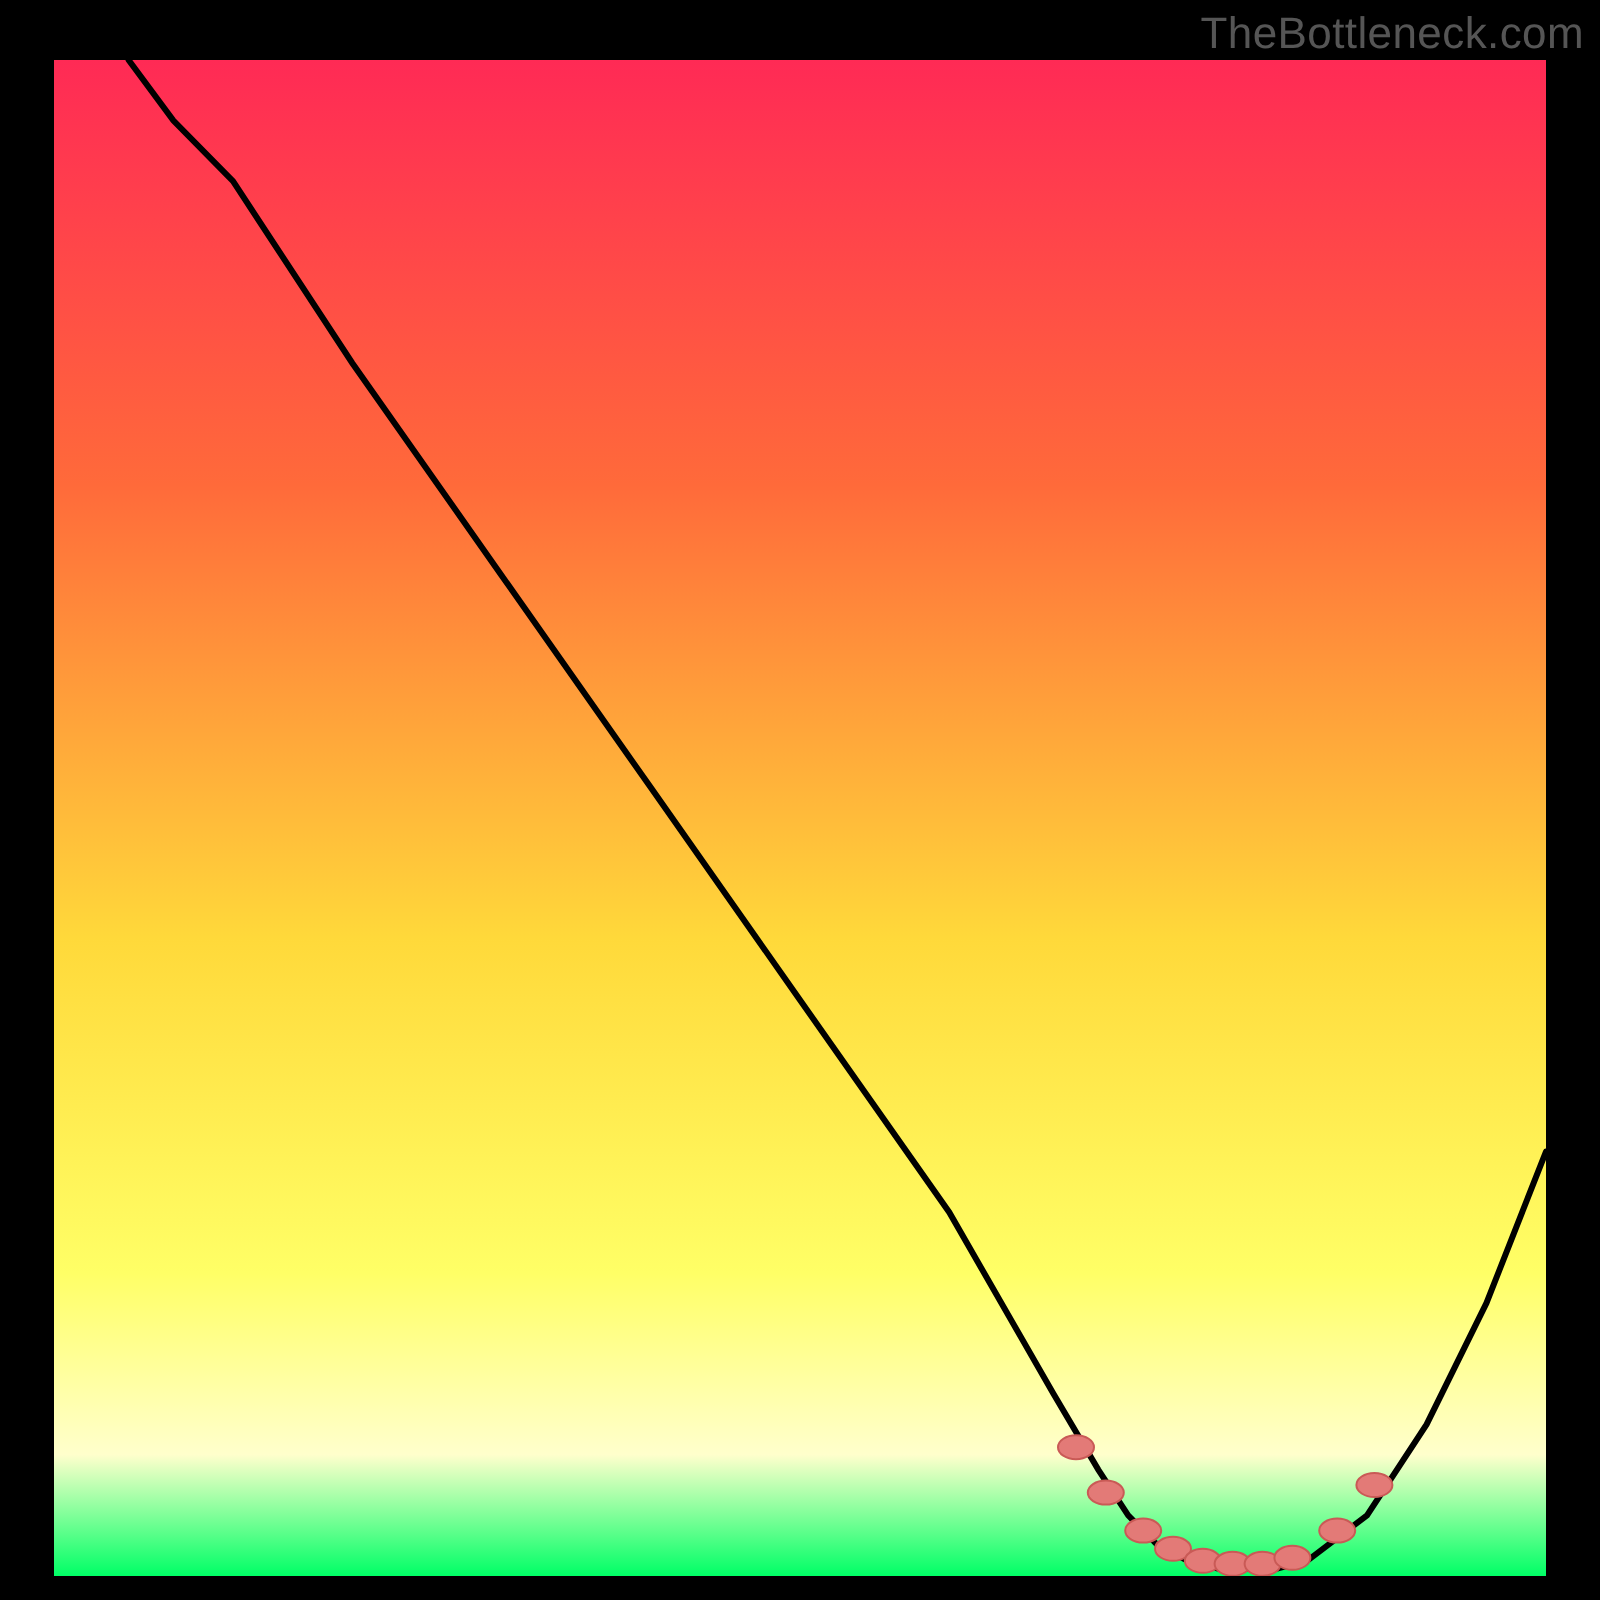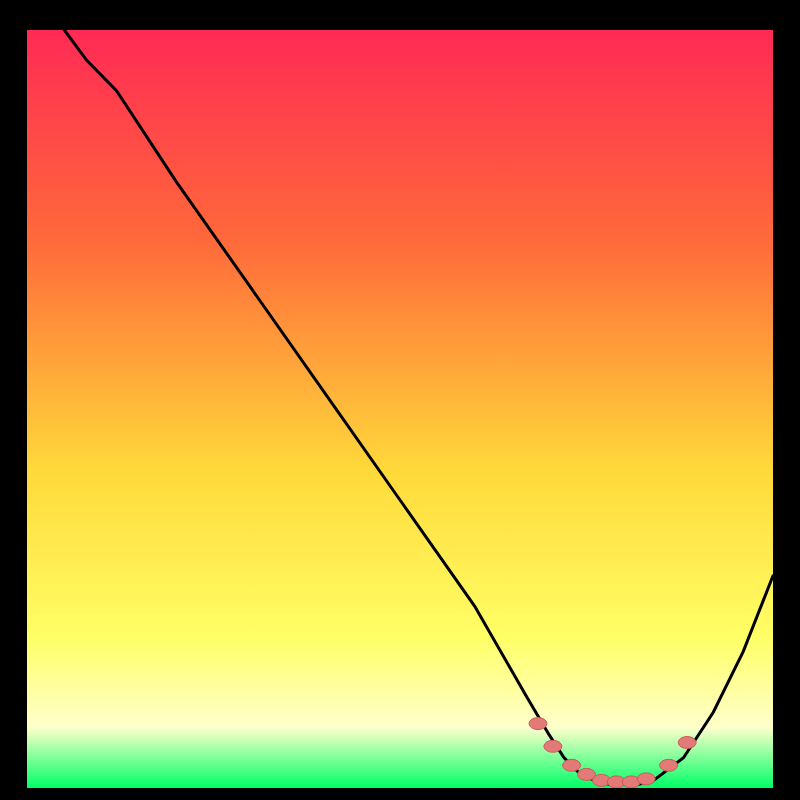--- a/index.html
+++ b/index.html
@@ -60,13 +60,14 @@
         <ellipse cx="616.3" cy="781.9" rx="9" ry="6" fill="#e37a77" stroke="#c95a56" stroke-width="1"></ellipse>
         <ellipse cx="631.3" cy="781.9" rx="9" ry="6" fill="#e37a77" stroke="#c95a56" stroke-width="1"></ellipse>
         <ellipse cx="646.2" cy="778.9" rx="9" ry="6" fill="#e37a77" stroke="#c95a56" stroke-width="1"></ellipse>
         <ellipse cx="668.6" cy="765.3" rx="9" ry="6" fill="#e37a77" stroke="#c95a56" stroke-width="1"></ellipse>
         <ellipse cx="687.2" cy="742.5" rx="9" ry="6" fill="#e37a77" stroke="#c95a56" stroke-width="1"></ellipse>
       </g>
 
     <rect id="frame-rect" fill="none" x="26" y="29" width="748" height="760" stroke="#000000" stroke-width="2"></rect>
   </svg>
 
+  <div class="attribution">TheBottleneck.com</div>
 </div>
 
 </body></html>

